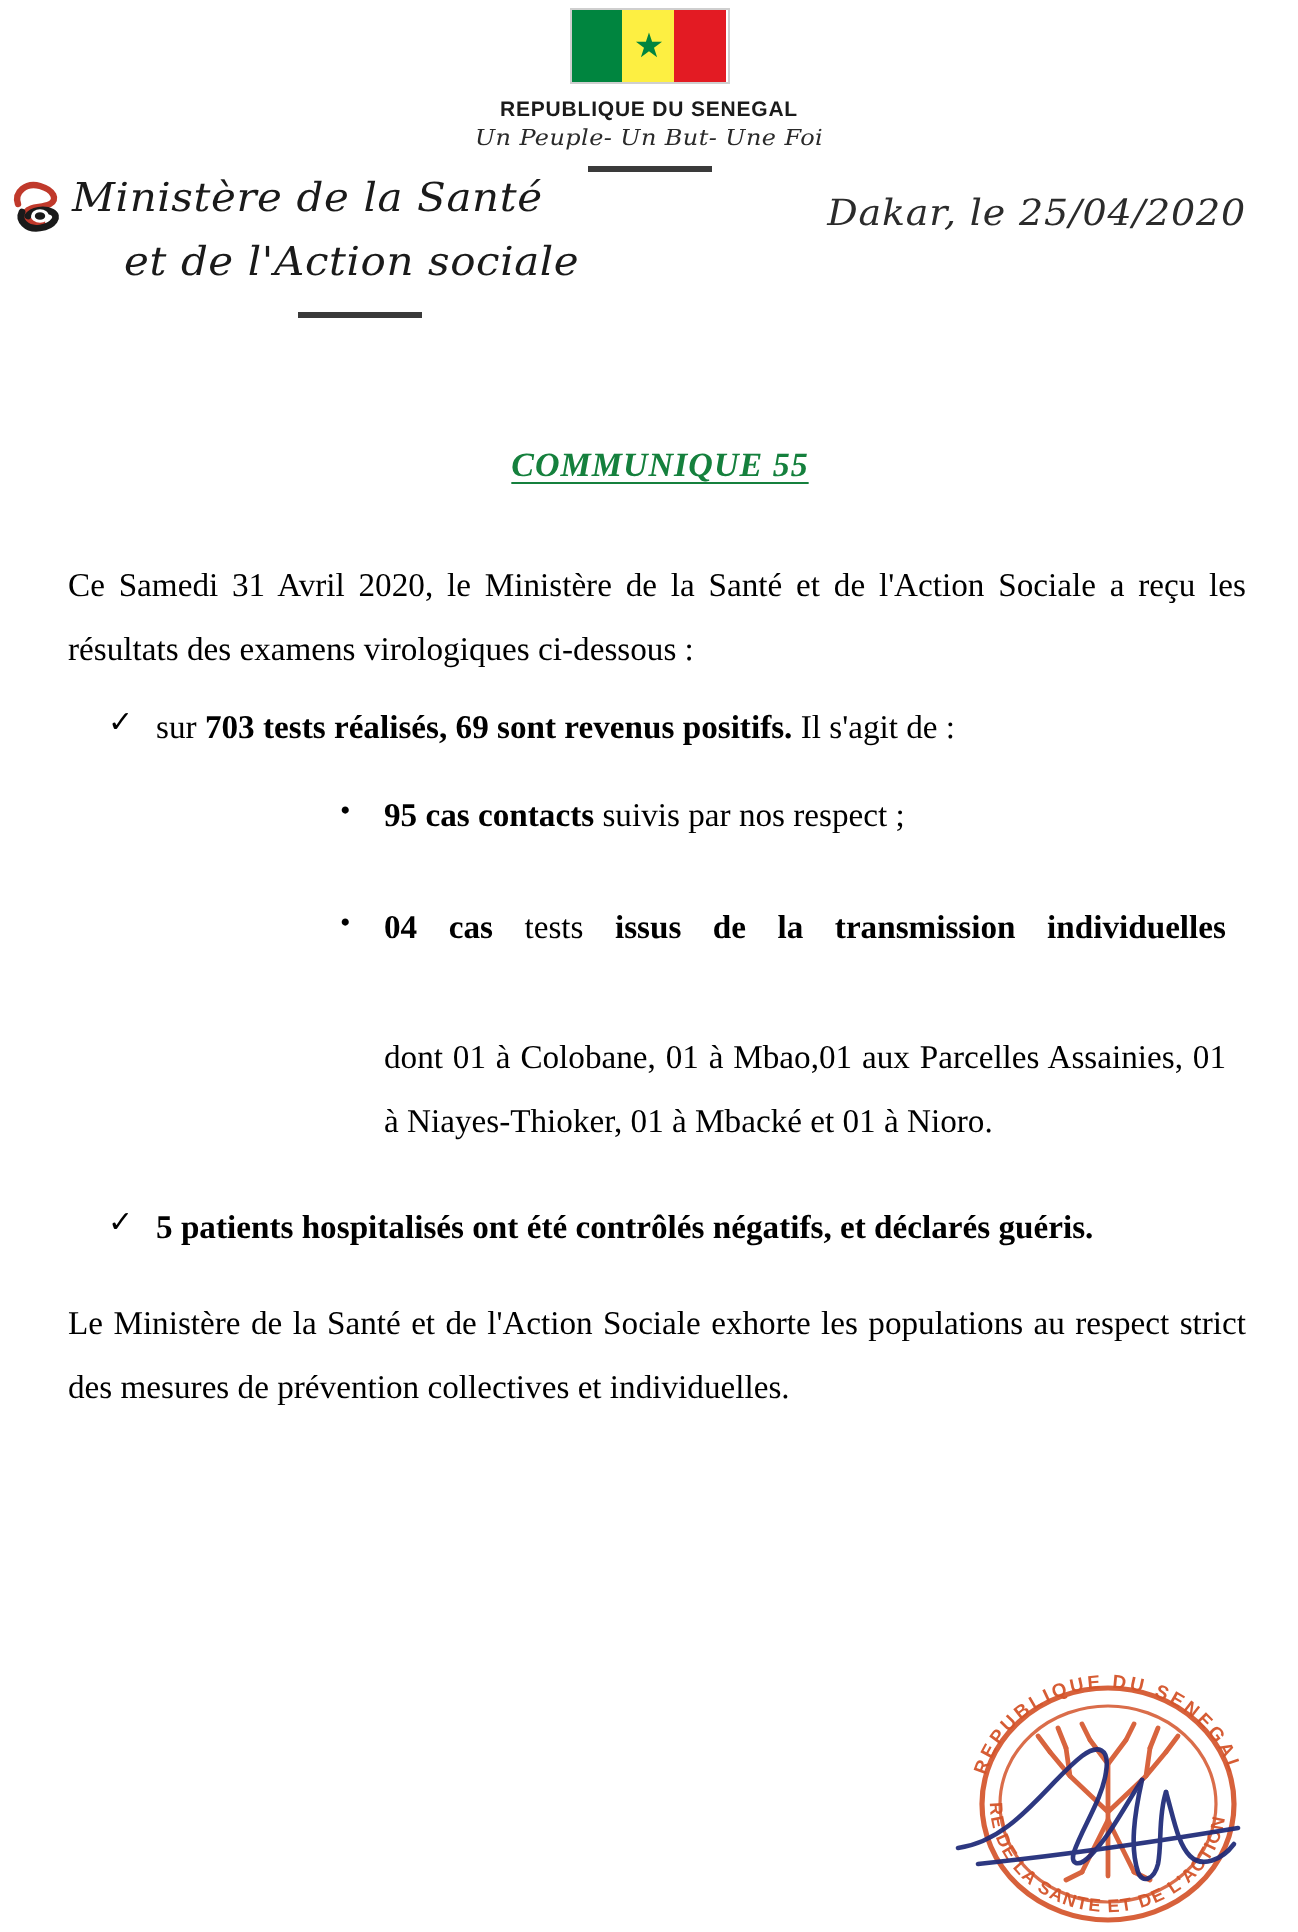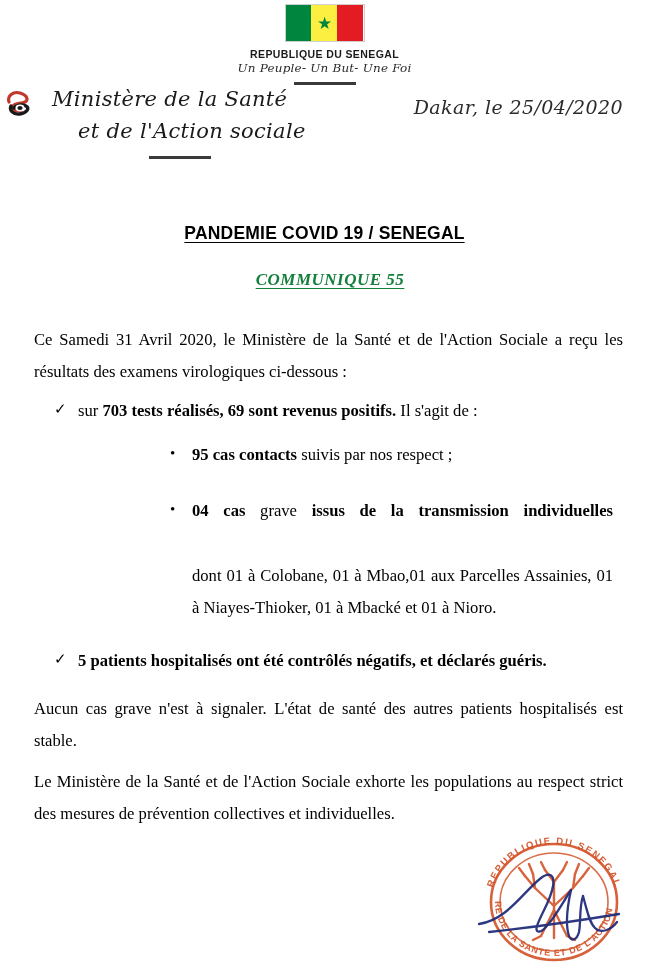--- a/index.html
+++ b/index.html
@@ -86,21 +86,21 @@
     width: 360px;
   }
   .ministry-logo {
     position: absolute;
     left: 5px;
     top: 4px;
     width: 46px;
     height: 30px;
   }
   .ministry-names {
-    padding-left: 52px;
+    padding-left: 36px;
   }
   .ministry-line {
     font-family: "DejaVu Serif", "Liberation Serif", serif;
     font-style: italic;
     font-size: 21px;
     color: #1a1a1a;
     letter-spacing: 0.3px;
     line-height: 1.5;
     transform: scaleY(0.95);
     transform-origin: left center;
@@ -257,52 +257,50 @@
       <div class="ministry-line">Ministère de la Santé</div>
       <div class="ministry-line second">et de l'Action sociale</div>
     </div>
     <div class="rule second"></div>
   </div>
 
   <div class="date-line">Dakar, le 25/04/2020</div>
 </div>
 
 <div class="titles">
-  <div class="doc-title">PANDEMIE COVID 19 / SENEGAL</div>
   <div class="doc-subtitle">COMMUNIQUE 55</div>
 </div>
 
 <div class="body-wrap">
 
   <p class="para">Ce Samedi 31 Avril 2020, le Ministère de la Santé et de l'Action Sociale a reçu les résultats des examens virologiques ci-dessous :</p>
 
   <div class="check-item">
     <span class="mark">✓</span>
     <span class="txt"><span>sur </span><span class="t-bold">703 tests réalisés, 69 sont revenus positifs.</span><span> Il s'agit de :</span></span>
   </div>
 
   <ul class="bullet-list">
     <li class="bullet-item">
       <span class="dot">•</span>
       <span class="txt"><span class="t-bold">95 cas contacts</span><span> suivis par nos respect ;</span></span>
     </li>
 
     <li class="bullet-item gap">
       <span class="dot">•</span>
-      <span class="txt force-justify"><span class="jline"><span class="t-bold">04 cas</span><span> grave </span><span class="t-bold">issus de la transmission individuelles</span></span><span> dont 01 à Colobane, 01 à Mbao,01 aux Parcelles Assainies, 01 à Niayes-Thioker, 01 à Mbacké et 01 à Nioro.</span></span>
+      <span class="txt force-justify"><span class="jline"><span class="t-bold">04 cas</span><span> tests </span><span class="t-bold">issus de la transmission individuelles</span></span><span> dont 01 à Colobane, 01 à Mbao,01 aux Parcelles Assainies, 01 à Niayes-Thioker, 01 à Mbacké et 01 à Nioro.</span></span>
     </li>
   </ul>
 
   <div class="check-item spaced">
     <span class="mark">✓</span>
     <span class="txt t-bold">5 patients hospitalisés ont été contrôlés négatifs, et déclarés guéris.</span>
   </div>
 
   <div class="tail-block">
-    <p class="para">Aucun cas grave n'est à signaler. L'état de santé des autres patients hospitalisés est stable.</p>
   </div>
 
   <div class="final-block">
     <p class="para">Le Ministère de la Santé et de l'Action Sociale exhorte les populations au respect strict des mesures de prévention collectives et individuelles.</p>
   </div>
 </div>
 
 <div class="stamp">
   <svg viewBox="0 0 166 128" xmlns="http://www.w3.org/2000/svg">
     <defs>

